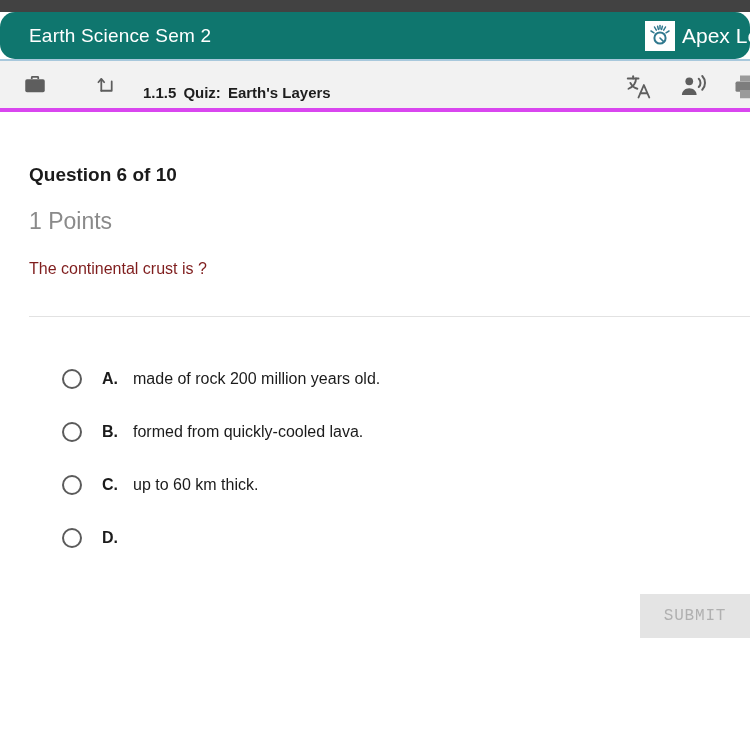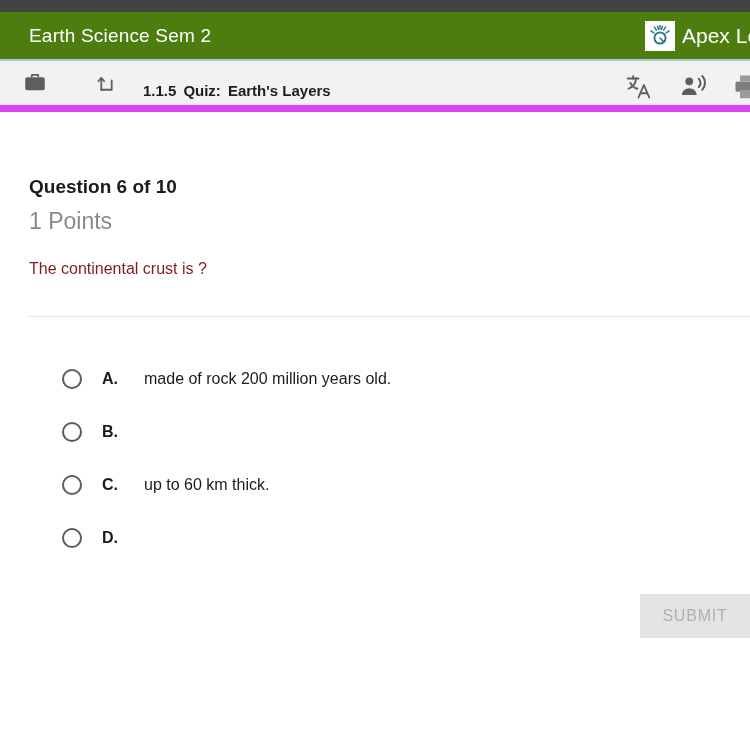--- a/index.html
+++ b/index.html
@@ -32,24 +32,25 @@
     height: 12px;
     background: #424242;
   }
 
   
   .app-header {
     position: absolute;
     top: 12px; left: 0;
     width: 750px;
     height: 47px;
-    background: #4d7c0f;
+    background: #0f766e;
     display: flex;
     align-items: center;
     overflow: hidden;
+    border-radius: 15px;
   }
 
   .course-title {
     margin-left: 29px;
     font-size: 19px;
     font-weight: 400;
     color: #ffffff;
     letter-spacing: 0.2px;
     white-space: nowrap;
   }
@@ -83,21 +84,21 @@
   }
 
   
   .toolbar {
     position: absolute;
     top: 59px; left: 0;
     width: 750px;
     height: 53px;
     background: #f2f2f2;
     border-top: 2px solid #a8c8dc;
-    border-bottom: 7px solid #d946ef;
+    border-bottom: 4px solid #d946ef;
     display: flex;
     align-items: center;
     overflow: hidden;
   }
 
   .tb-icon {
     flex: 0 0 auto;
     display: flex;
     align-items: center;
     justify-content: center;
@@ -137,21 +138,21 @@
     position: absolute;
     top: 112px; left: 0;
     width: 750px;
     height: 639px;
     background: #ffffff;
   }
 
   .q-header {
     position: absolute;
     left: 29px;
-    top: 64px;
+    top: 52px;
     font-size: 19px;
     font-weight: bold;
     color: #1b1b1b;
   }
 
   .q-points {
     position: absolute;
     left: 29px;
     top: 96px;
     font-size: 23px;
@@ -203,21 +204,21 @@
 
   .opt-letter {
     margin-left: 20px;
     font-size: 16px;
     font-weight: bold;
     color: #1b1b1b;
     flex: 0 0 auto;
   }
 
   .opt-text {
-    margin-left: 26px;
+    margin-left: 15px;
     font-size: 16px;
     color: #1b1b1b;
     white-space: nowrap;
   }
 
   
   .submit-row {
     position: absolute;
     left: 0;
     top: 482px;
@@ -226,21 +227,21 @@
     display: flex;
     justify-content: flex-end;
   }
 
   .submit-button {
     width: 110px;
     height: 44px;
     background: #e4e4e4;
     border: none;
     color: #b0b0b0;
-    font-family: Liberation Sans, sans-serif;
+    font-family: Liberation Mono, monospace;
     font-size: 16px;
     letter-spacing: 0.8px;
     cursor: default;
     display: flex;
     align-items: center;
     justify-content: center;
   }
 </style>
 </head>
 <body>
@@ -342,20 +343,21 @@
 
       <div class="option">
         <span class="radio"></span>
         <span class="opt-letter">A.</span>
         <span class="opt-text">made of rock 200 million years old.</span>
       </div>
 
       <div class="option">
         <span class="radio"></span>
         <span class="opt-letter">B.</span>
+        <span class="opt-text">formed from quickly-cooled lava.</span>
       </div>
 
       <div class="option">
         <span class="radio"></span>
         <span class="opt-letter">C.</span>
         <span class="opt-text">up to 60 km thick.</span>
       </div>
 
       <div class="option">
         <span class="radio"></span>

